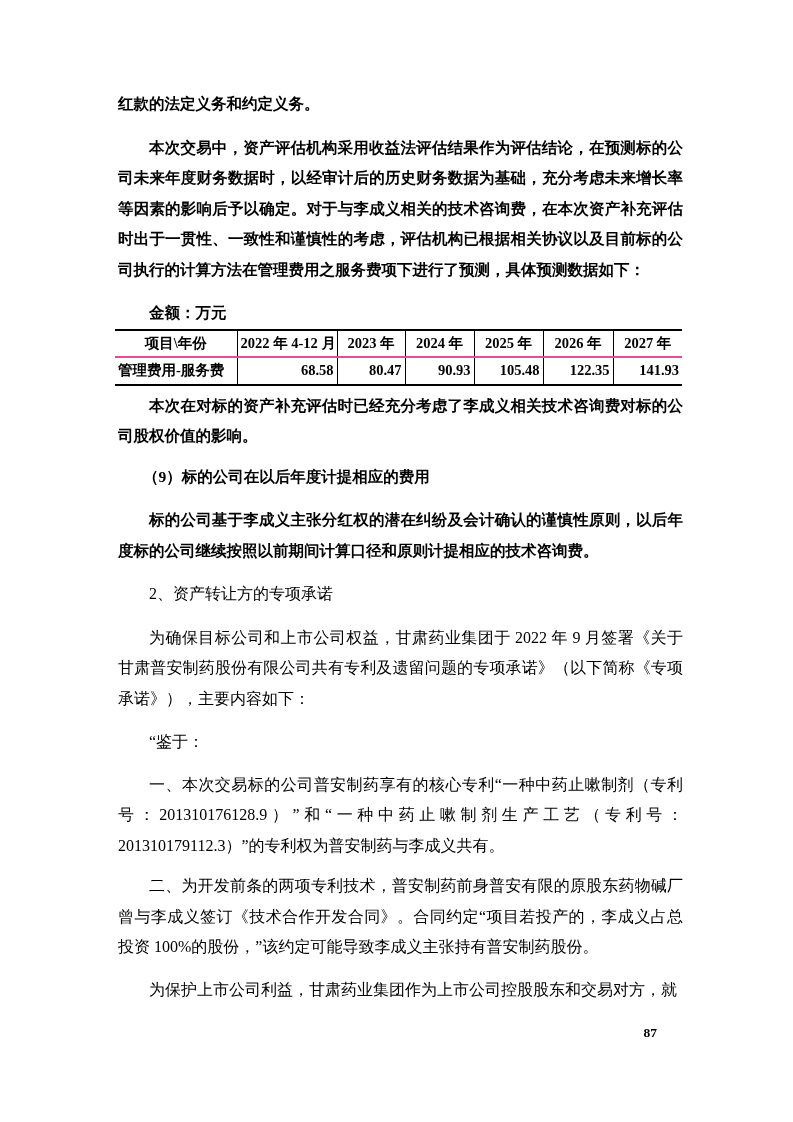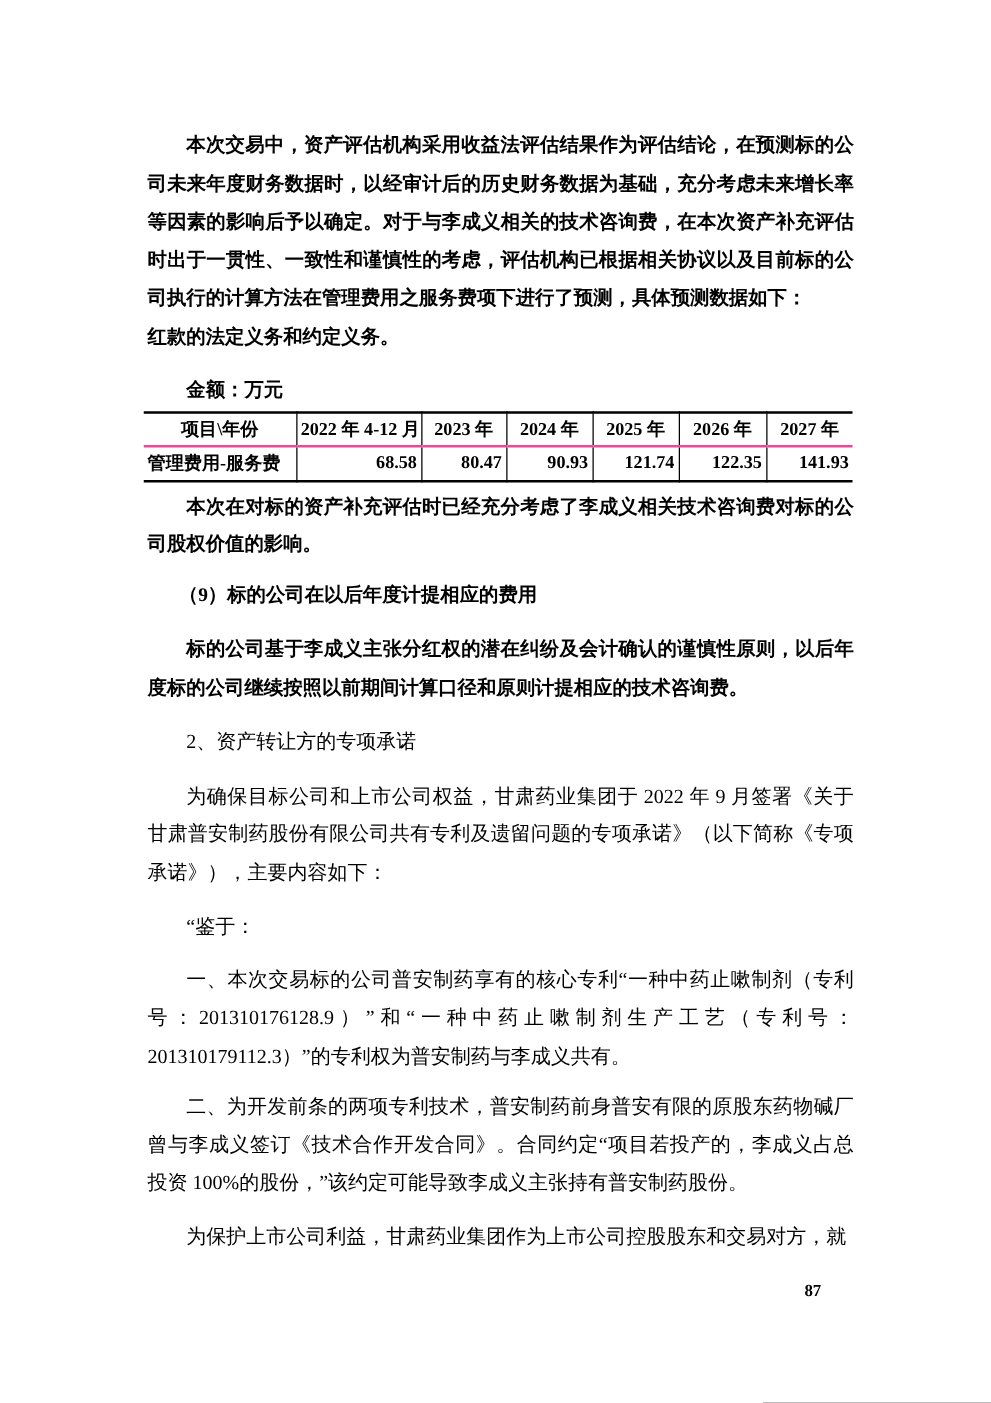--- a/index.html
+++ b/index.html
@@ -64,23 +64,23 @@
     font-size:13.5px;
     line-height:18px;
   }
 </style>
 </head>
 <body>
 
 <div class="page">
   <div class="content">
 
+    <p class="bold first">红款的法定义务和约定义务。</p>
+
     <p class="bold">本次交易中，资产评估机构采用收益法评估结果作为评估结论，在预测标的公司未来年度财务数据时，以经审计后的历史财务数据为基础，充分考虑未来增长率等因素的影响后予以确定。对于与李成义相关的技术咨询费，在本次资产补充评估时出于一贯性、一致性和谨慎性的考虑，评估机构已根据相关协议以及目前标的公司执行的计算方法在管理费用之服务费项下进行了预测，具体预测数据如下：</p>
-
-    <p class="bold first">红款的法定义务和约定义务。</p>
 
     <p class="amount-label">金额：万元</p>
 
     <table class="fin">
       <colgroup>
         <col style="width:122px">
         <col style="width:100px">
         <col style="width:68px">
         <col style="width:69px">
         <col style="width:69px">
@@ -97,21 +97,21 @@
           <th>2026 年</th>
           <th>2027 年</th>
         </tr>
       </thead>
       <tbody>
         <tr>
           <td class="row-label">管理费用-服务费</td>
           <td class="num">68.58</td>
           <td class="num">80.47</td>
           <td class="num">90.93</td>
-          <td class="num">121.74</td>
+          <td class="num">105.48</td>
           <td class="num">122.35</td>
           <td class="num">141.93</td>
         </tr>
       </tbody>
     </table>
 
     <p class="bold after-table">本次在对标的资产补充评估时已经充分考虑了李成义相关技术咨询费对标的公司股权价值的影响。</p>
 
     <p class="bold h9">（9）标的公司在以后年度计提相应的费用</p>
 

